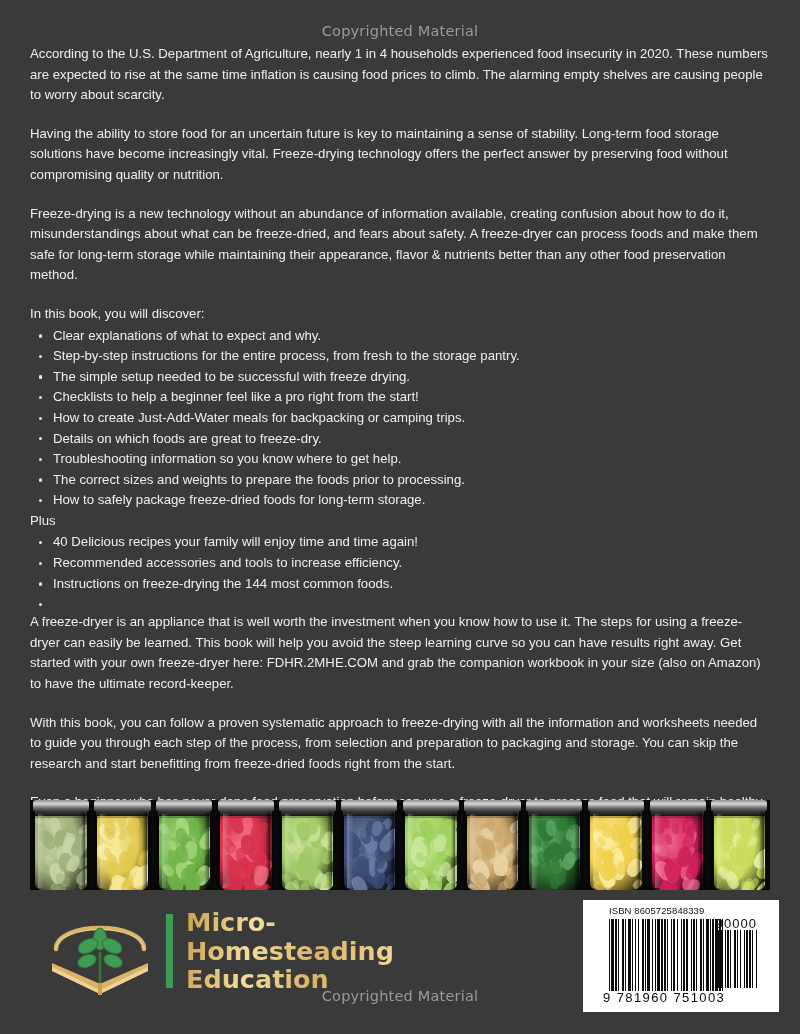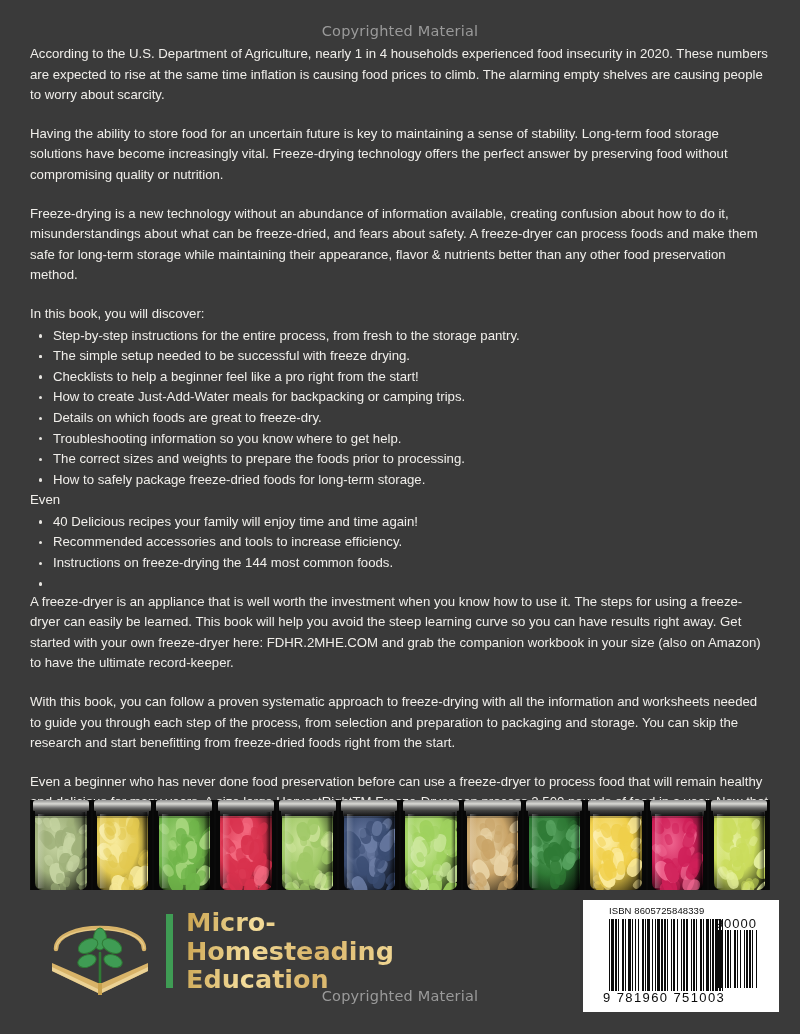--- a/index.html
+++ b/index.html
@@ -229,32 +229,33 @@
   <div id="copy-top" class="copy-banner">Copyrighted Material</div>
 
   <div class="body-col">
 
     <p class="para">According to the U.S. Department of Agriculture, nearly 1 in 4 households experienced food insecurity in 2020. These numbers are expected to rise at the same time inflation is causing food prices to climb. The alarming empty shelves are causing people to worry about scarcity.</p>
     <p class="para">Having the ability to store food for an uncertain future is key to maintaining a sense of stability. Long-term food storage solutions have become increasingly vital. Freeze-drying technology offers the perfect answer by preserving food without compromising quality or nutrition.</p>
     <p class="para">Freeze-drying is a new technology without an abundance of information available, creating confusion about how to do it, misunderstandings about what can be freeze-dried, and fears about safety. A freeze-dryer can process foods and make them safe for long-term storage while maintaining their appearance, flavor &amp; nutrients better than any other food preservation method.</p>
 
     <p class="lead-in">In this book, you will discover:</p>
     <ul class="feature-list" id="discover-list">
+        <li><span class="dot"></span><span>Clear explanations of what to expect and why.</span></li>
         <li><span class="dot"></span><span>Step-by-step instructions for the entire process, from fresh to the storage pantry.</span></li>
         <li><span class="dot"></span></li>
         <li><span class="dot"></span><span>The simple setup needed to be successful with freeze drying.</span></li>
         <li><span class="dot"></span><span>Checklists to help a beginner feel like a pro right from the start!</span></li>
         <li><span class="dot"></span><span>How to create Just-Add-Water meals for backpacking or camping trips.</span></li>
         <li><span class="dot"></span><span>Details on which foods are great to freeze-dry.</span></li>
         <li><span class="dot"></span><span>Troubleshooting information so you know where to get help.</span></li>
         <li><span class="dot"></span><span>The correct sizes and weights to prepare the foods prior to processing.</span></li>
         <li><span class="dot"></span><span>How to safely package freeze-dried foods for long-term storage.</span></li>
       </ul>
 
-    <p class="plus-label">Even</p>
+    <p class="plus-label">Plus</p>
     <ul class="feature-list" id="plus-list">
         <li><span class="dot"></span><span>40 Delicious recipes your family will enjoy time and time again!</span></li>
         <li><span class="dot"></span><span>Recommended accessories and tools to increase efficiency.</span></li>
         <li><span class="dot"></span><span>Instructions on freeze-drying the 144 most common foods.</span></li>
         <li><span class="dot"></span></li>
       </ul>
 
     <div class="gap-sm"></div>
 
     <p class="para">A freeze-dryer is an appliance that is well worth the investment when you know how to use it. The steps for using a freeze-dryer can easily be learned. This book will help you avoid the steep learning curve so you can have results right away. Get started with your own freeze-dryer here: FDHR.2MHE.COM and grab the companion workbook in your size (also on Amazon) to have the ultimate record-keeper.</p>

